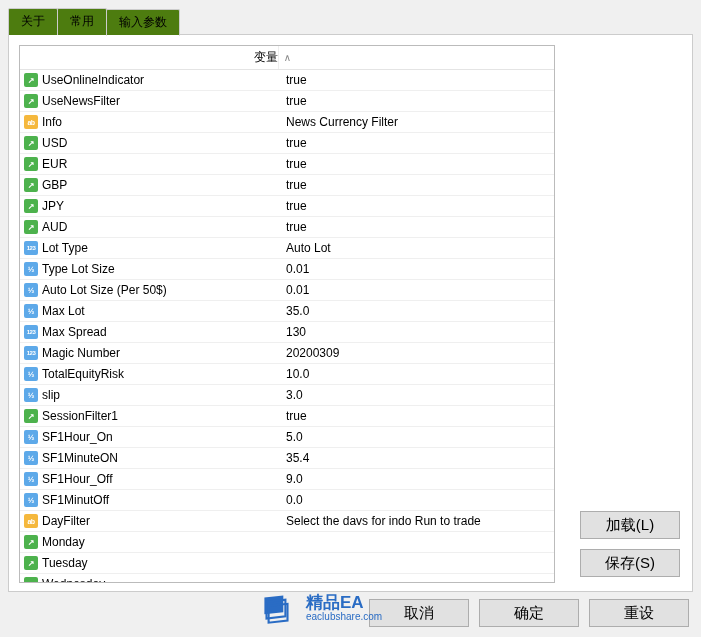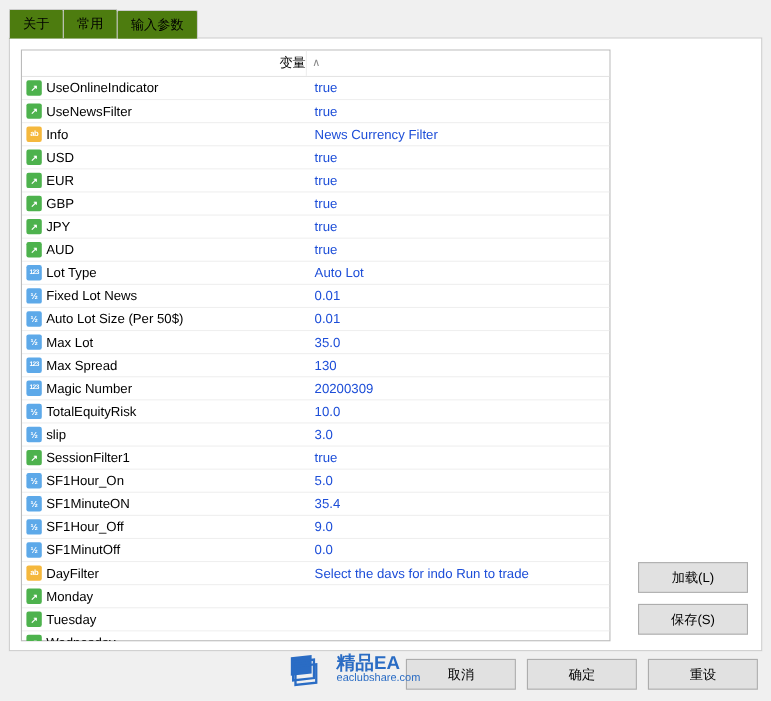--- a/index.html
+++ b/index.html
@@ -87,21 +87,21 @@
 .row .cell-var {
   width: 258px;
   display: flex;
   align-items: center;
   padding-left: 4px;
   gap: 4px;
 }
 .row .cell-val {
   flex: 1;
   padding-left: 8px;
-  color: #1d4ed8;
+  color: #000000;
 }
 .icon {
   width: 14px;
   height: 14px;
   border-radius: 2px;
   display: inline-flex;
   align-items: center;
   justify-content: center;
   font-size: 9px;
   font-weight: bold;
@@ -124,21 +124,21 @@
   flex-direction: column;
   gap: 10px;
 }
 .btn {
   width: 100px;
   height: 28px;
   background: #e1e1e1;
   border: 1px solid #adadad;
   cursor: pointer;
   font-family: inherit;
-  font-size: 12px;
+  font-size: 15px;
 }
 .bottom-buttons {
   position: absolute;
   right: 12px;
   bottom: 10px;
   display: flex;
   gap: 10px;
 }
 .watermark {
   position: absolute;
@@ -240,21 +240,21 @@
           <div class="row">
             <div class="cell-var">
               <span class="icon icon-int"></span>
               <span>Lot Type</span>
             </div>
             <div class="cell-val">Auto Lot</div>
           </div>
           <div class="row">
             <div class="cell-var">
               <span class="icon icon-dbl"></span>
-              <span>Fixed Lot News</span>
+              <span>Type Lot Size</span>
             </div>
             <div class="cell-val">0.01</div>
           </div>
           <div class="row">
             <div class="cell-var">
               <span class="icon icon-dbl"></span>
               <span>Auto Lot Size (Per 50$)</span>
             </div>
             <div class="cell-val">0.01</div>
           </div>

